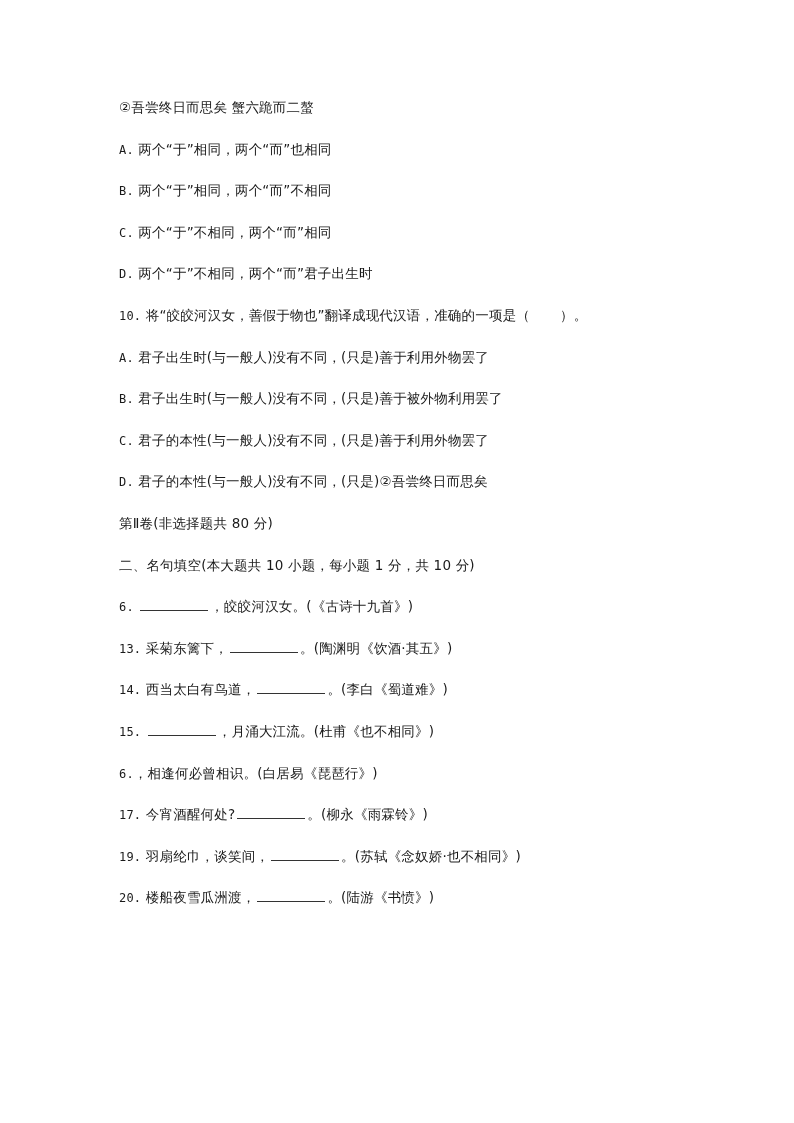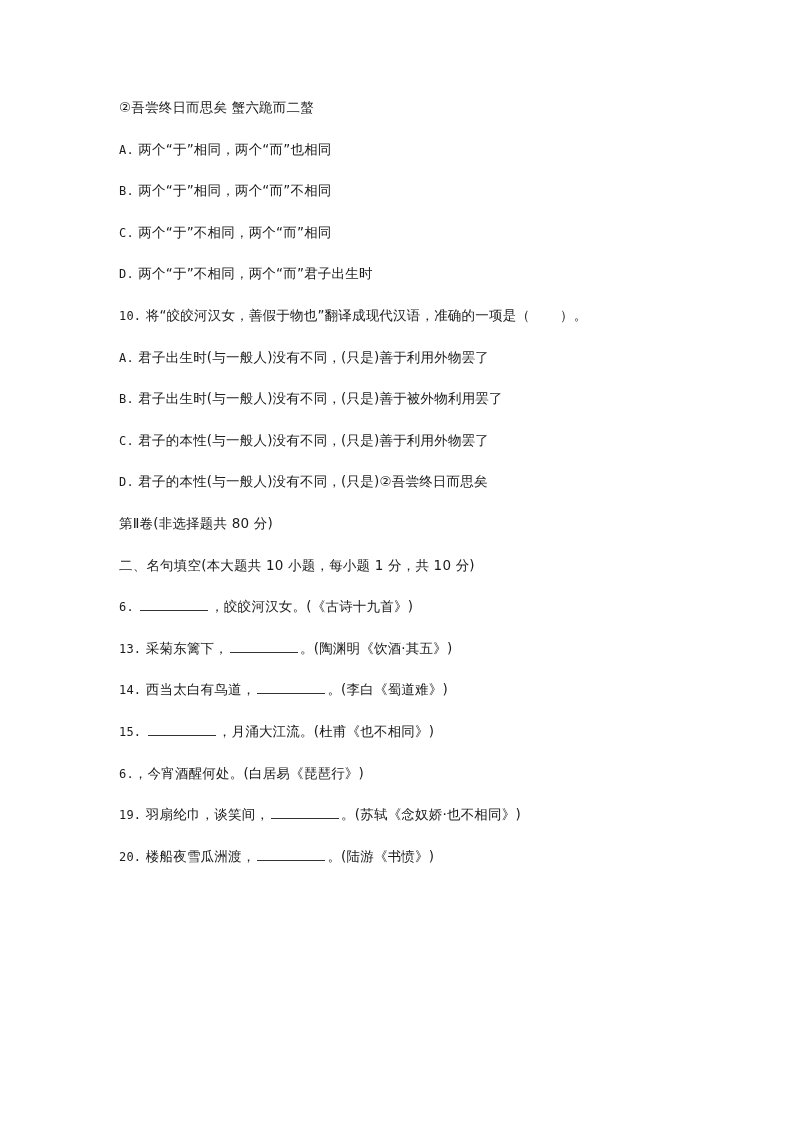--- a/index.html
+++ b/index.html
@@ -109,21 +109,25 @@
   </div>
   <div class="line">
     <span class="qnum">14.</span>
     <span>西当太白有鸟道，</span><span class="blank"></span><span>。(李白《蜀道难》)</span>
   </div>
   <div class="line">
     <span class="qnum">15.</span>
     <span></span><span class="blank"></span><span>，月涌大江流。(杜甫《也不相同》)</span>
   </div>
   <div class="line">
-    <span class="qnum">6.</span><span>，今宵酒醒何处。(白居易《琵琶行》)</span>
+    <span class="qnum">6.</span><span>，相逢何必曾相识。(白居易《琵琶行》)</span>
+  </div>
+  <div class="line">
+    <span class="qnum">17.</span>
+    <span>今宵酒醒何处?</span><span class="blank"></span><span>。(柳永《雨霖铃》)</span>
   </div>
   <div class="line">
     <span class="qnum">19.</span>
     <span>羽扇纶巾，谈笑间，</span><span class="blank"></span><span>。(苏轼《念奴娇·也不相同》)</span>
   </div>
   <div class="line">
     <span class="qnum">20.</span>
     <span>楼船夜雪瓜洲渡，</span><span class="blank"></span><span>。(陆游《书愤》)</span>
   </div>
 

